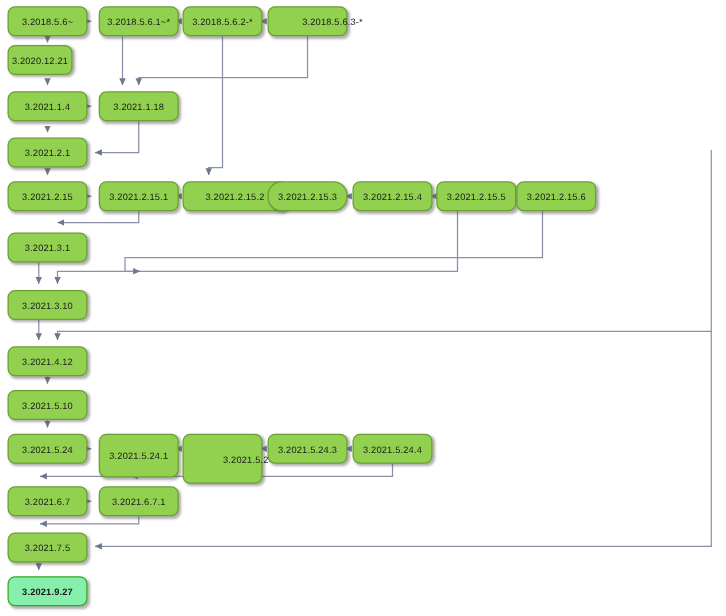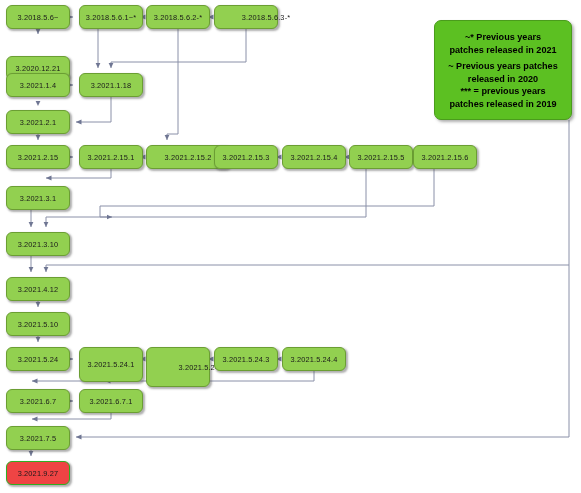--- a/index.html
+++ b/index.html
@@ -17,23 +17,23 @@
     display:flex;align-items:center;justify-content:center;
     font-size:7.4px;
     color:#1a1a1a;
     letter-spacing:.15px;
     text-align:center;
     box-shadow:1.5px 1.5px 2px rgba(80,80,80,.45);
     white-space:nowrap;
     z-index:3;
   }
   .node.current{
-    background:#ef4444;
+    background:#86efac;
     border-color:#2fae22;
-    font-weight:normal;
+    font-weight:bold;
   }
   .legend{
     position:absolute;
     box-sizing:border-box;
     background:#5cc022;
     border:1px solid #4a9c1c;
     border-radius:7px;
     box-shadow:2px 2px 3px rgba(80,80,80,.45);
     padding:7px 6px 6px 6px;
     z-index:3;
@@ -125,49 +125,40 @@
 
       <path d="M31,450 L31,456" marker-end="url(#arrow)"></path>
     </g>
   </svg>
 
   <div id="nodes">
       <div class="node" style="left: 6px; top: 5px; width: 64px; height: 24px;">3.2018.5.6~</div>
       <div class="node" style="left: 79px; top: 5px; width: 64px; height: 24px;">3.2018.5.6.1~*</div>
       <div class="node" style="left: 146px; top: 5px; width: 64px; height: 24px;">3.2018.5.6.2-*</div>
       <div class="node" style="left: 214px; top: 5px; width: 64px; height: 24px; padding-left: 40px;">3.2018.5.6.3-*</div>
-      <div class="node" style="left: 6px; top: 56px; width: 64px; height: 24px;">3.2020.12.21</div>
+      <div class="node" style="left: 6px; top: 36px; width: 52px; height: 24px;">3.2020.12.21</div>
       <div class="node" style="left: 6px; top: 73px; width: 64px; height: 24px;">3.2021.1.4</div>
       <div class="node" style="left: 79px; top: 73px; width: 64px; height: 24px;">3.2021.1.18</div>
       <div class="node" style="left: 6px; top: 110px; width: 64px; height: 24px;">3.2021.2.1</div>
       <div class="node" style="left: 6px; top: 145px; width: 64px; height: 24px;">3.2021.2.15</div>
       <div class="node" style="left: 79px; top: 145px; width: 64px; height: 24px;">3.2021.2.15.1</div>
       <div class="node" style="left: 146px; top: 145px; width: 84px; height: 24px;">3.2021.2.15.2</div>
-      <div class="node" style="left: 214px; top: 145px; width: 64px; height: 24px;">3.2021.2.15.3</div>
+      <div class="node" style="left: 214px; top: 145px; width: 64px; height: 24px; border-radius: 11px;">3.2021.2.15.3</div>
       <div class="node" style="left: 282px; top: 145px; width: 64px; height: 24px;">3.2021.2.15.4</div>
       <div class="node" style="left: 349px; top: 145px; width: 64px; height: 24px;">3.2021.2.15.5</div>
       <div class="node" style="left: 413px; top: 145px; width: 64px; height: 24px;">3.2021.2.15.6</div>
       <div class="node" style="left: 6px; top: 186px; width: 64px; height: 24px;">3.2021.3.1</div>
       <div class="node" style="left: 6px; top: 232px; width: 64px; height: 24px;">3.2021.3.10</div>
       <div class="node" style="left: 6px; top: 277px; width: 64px; height: 24px;">3.2021.4.12</div>
       <div class="node" style="left: 6px; top: 312px; width: 64px; height: 24px;">3.2021.5.10</div>
       <div class="node" style="left: 6px; top: 347px; width: 64px; height: 24px;">3.2021.5.24</div>
       <div class="node" style="left: 79px; top: 347px; width: 64px; height: 35px;">3.2021.5.24.1</div>
       <div class="node" style="left: 146px; top: 347px; width: 64px; height: 40px; padding-left: 48px;">3.2021.5.24.2</div>
       <div class="node" style="left: 214px; top: 347px; width: 64px; height: 24px;">3.2021.5.24.3</div>
       <div class="node" style="left: 282px; top: 347px; width: 64px; height: 24px;">3.2021.5.24.4</div>
       <div class="node" style="left: 6px; top: 389px; width: 64px; height: 24px;">3.2021.6.7</div>
       <div class="node" style="left: 79px; top: 389px; width: 64px; height: 24px;">3.2021.6.7.1</div>
       <div class="node" style="left: 6px; top: 426px; width: 64px; height: 24px;">3.2021.7.5</div>
       <div class="node current" style="left: 6px; top: 461px; width: 64px; height: 24px;">3.2021.9.27</div>
     </div>
 
-  <div class="legend" id="legend" style="left: 434px; top: 20px; width: 138px; height: 100px;">
-      <div class="line">~* Previous years</div>
-      <div class="line">patches released in 2021</div>
-      <div class="gap"></div>
-      <div class="line">~ Previous years patches</div>
-      <div class="line">released in 2020</div>
-      <div class="line">*** = previous years</div>
-      <div class="line">patches released in 2019</div>
-    </div>
 
 </div>
 
 </body></html>

